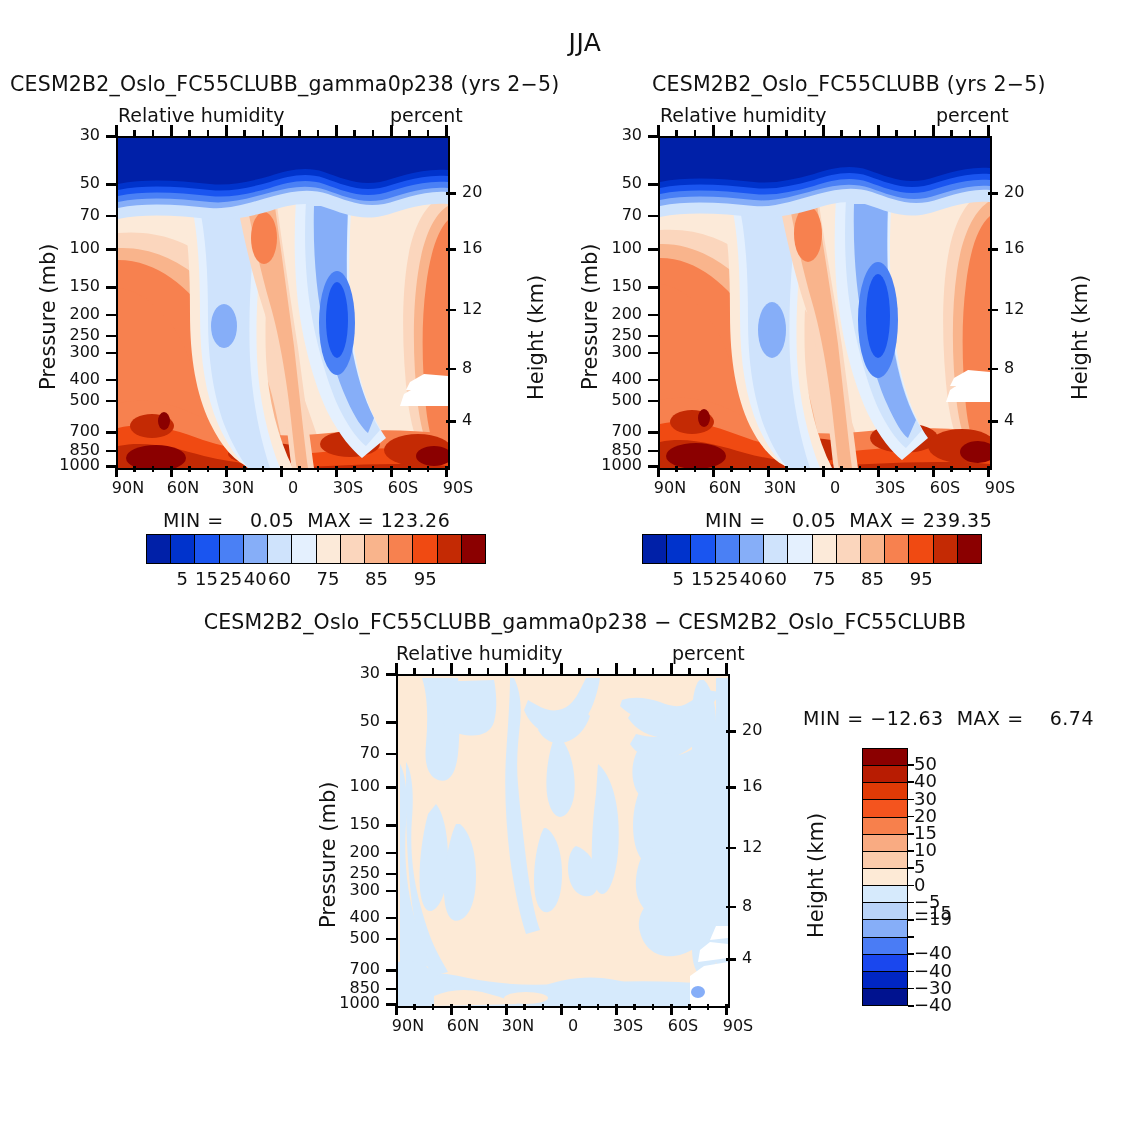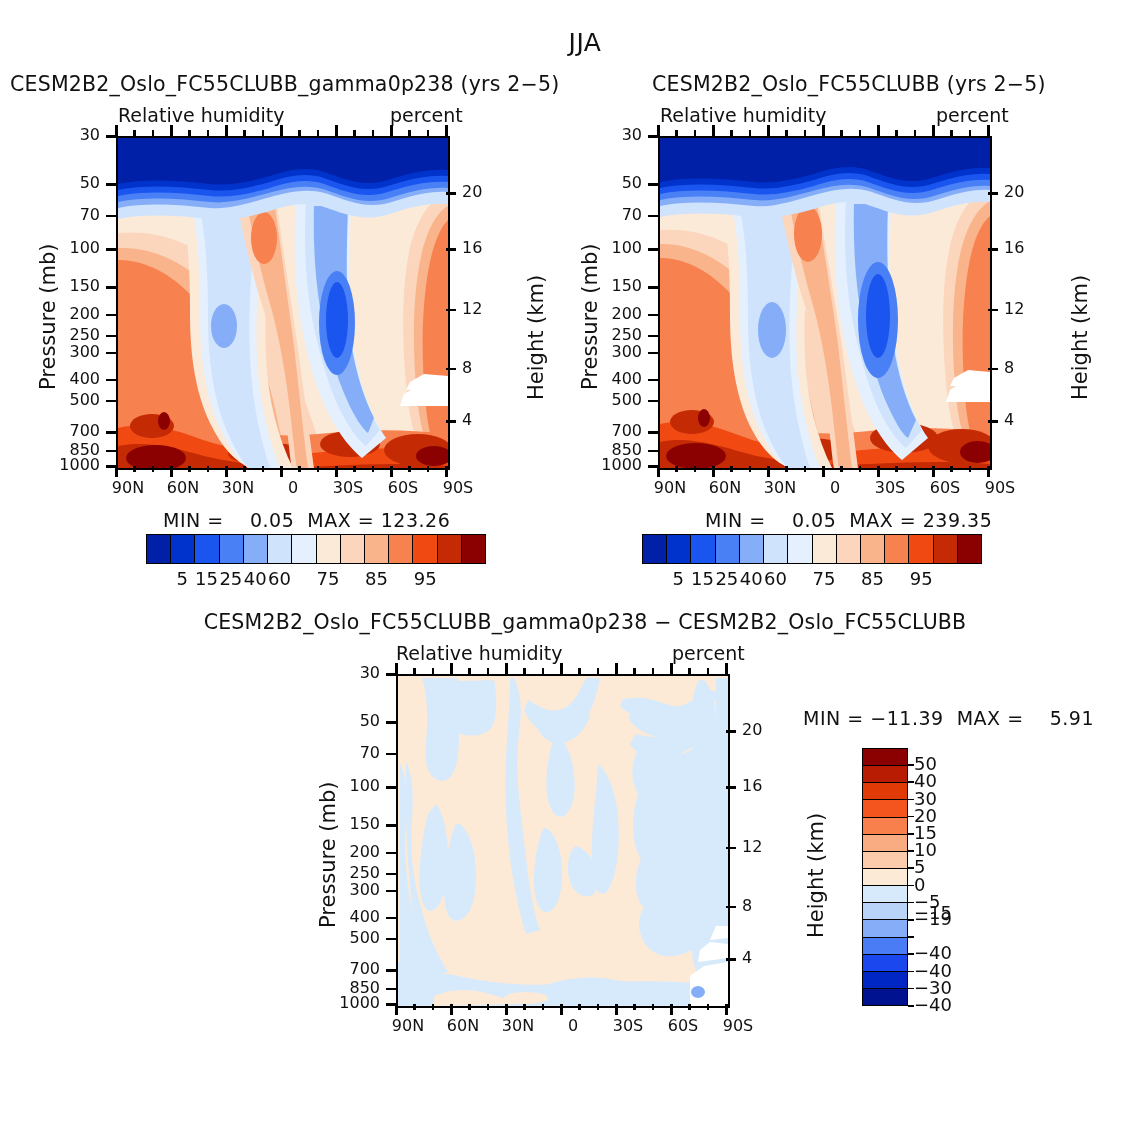--- a/index.html
+++ b/index.html
@@ -504,21 +504,21 @@
     <div class="tk" style="left:725px;top:663px;width:2.5px;height:11px;"></div>
     <div class="abs txt tick-lbl ctr" style="left: 366px; top: 1018px; width: 60px;">90N</div>
     <div class="abs txt tick-lbl ctr" style="left: 421px; top: 1018px; width: 60px;">60N</div>
     <div class="abs txt tick-lbl ctr" style="left: 476px; top: 1018px; width: 60px;">30N</div>
     <div class="abs txt tick-lbl ctr" style="left: 531px; top: 1018px; width: 60px;">0</div>
     <div class="abs txt tick-lbl ctr" style="left: 586px; top: 1018px; width: 60px;">30S</div>
     <div class="abs txt tick-lbl ctr" style="left: 641px; top: 1018px; width: 60px;">60S</div>
     <div class="abs txt tick-lbl ctr" style="left: 696px; top: 1018px; width: 60px;">90S</div>
   </div>
 <div class="abs txt minmax" style="left:790px;top:690px;">
-  <span>MIN = −11.39</span><span>  </span><span>MAX =    5.91</span>
+  <span>MIN = −12.63</span><span>  </span><span>MAX =    6.74</span>
 </div>
 
 <div class="vcbar" id="vcbar-diff" style="left:862px;top:748px;width:46px;height:258px;">
     <div class="sw" style="background: rgb(139, 0, 0);"></div>
     <div class="sw" style="background: rgb(184, 28, 2);"></div>
     <div class="sw" style="background: rgb(224, 58, 6);"></div>
     <div class="sw" style="background: rgb(244, 84, 30);"></div>
     <div class="sw" style="background: rgb(247, 128, 76);"></div>
     <div class="sw" style="background: rgb(249, 171, 130);"></div>
     <div class="sw" style="background: rgb(251, 203, 171);"></div>

